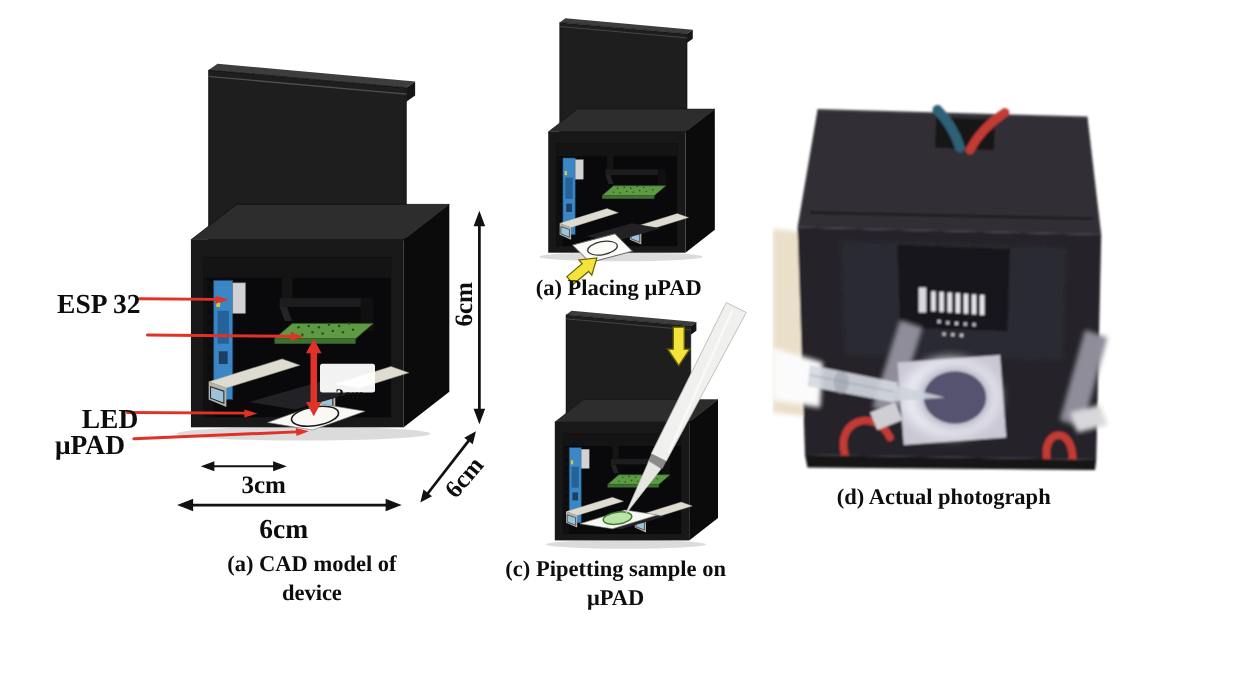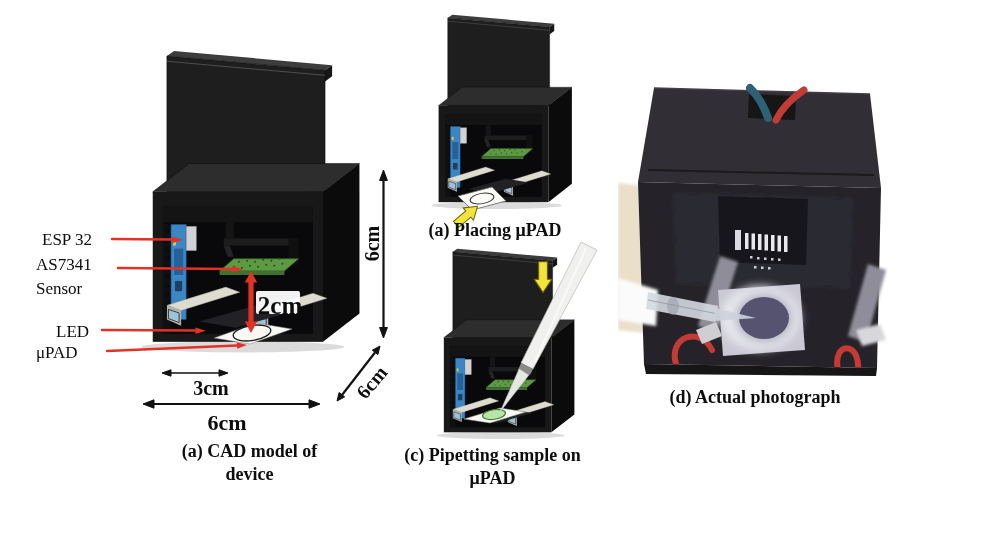--- a/index.html
+++ b/index.html
@@ -1,20 +1,20 @@
 <!DOCTYPE html>
 <html><head>
 <meta charset="utf-8">
 <style>
   html,body{margin:0;padding:0;background:#ffffff;}
   .stage{position:relative;width:990px;height:550px;background:#ffffff;overflow:hidden;
          font-family:"Liberation Serif","DejaVu Serif",serif;color:#111;}
   .abs{position:absolute;}
   svg{display:block;}
-  .lbl{position:absolute;font-weight:normal;font-size:17px;line-height:1.4;color:#0d0d0d;}
+  .lbl{position:absolute;font-weight:bold;font-size:22px;line-height:1.4;text-align:center;color:#0d0d0d;}
   .dim{position:absolute;font-weight:bold;font-size:20px;text-align:center;color:#0d0d0d;white-space:nowrap;}
   .dim-big{font-size:22px;}
   .cap{position:absolute;font-weight:bold;font-size:18px;line-height:1.25;text-align:center;color:#0d0d0d;}
   .rot-90{transform:rotate(-90deg);}
   .rot-diag{transform:rotate(-50deg);}
   .overlay{pointer-events:none;}
 </style>
 </head>
 <body>
 
@@ -229,25 +229,24 @@
     </g>
     <g>
       <polygon points="581,242 597,250 533,369 521,363" fill="#f0f0ee" stroke="#b8b8b2" stroke-width="0.7"></polygon>
       <line x1="586" y1="248" x2="535" y2="362" stroke="#ffffff" stroke-width="2" opacity="0.6"></line>
       <polygon points="533,369 521,363 518,370 530,375" fill="#8a8a88"></polygon>
       <polygon points="529,375 519,369 500,412" fill="#e6e6e2" stroke="#c5c5c0" stroke-width="0.5"></polygon>
     </g>
   </svg>
 
   <div class="lbl" style="left:42px;top:228px;width:74px">ESP 32</div>
-  <div class="lbl" style="left:36px;top:253px;width:84px">AS7341 Sensor</div>
   <div class="lbl" style="left:56px;top:320px;width:64px">LED</div>
   <div class="lbl" style="left:36px;top:341px;width:72px">μPAD</div>
 
-  <div class="dim" style="left:256px;top:292px;width:48px;font-size:25px">2cm</div>
+  <div class="dim" style="left:256px;top:308px;width:48px;font-size:13px">2cm</div>
   <div class="dim" style="left:181px;top:377px;width:60px">3cm</div>
   <div class="dim dim-big" style="left:197px;top:410px;width:60px">6cm</div>
   <div class="dim rot-diag" style="left:352px;top:371px;width:40px">6cm</div>
   <div class="dim rot-90" style="left:352px;top:232px;width:40px">6cm</div>
 
   <div class="cap" style="left:405px;top:219px;width:180px">(a) Placing μPAD</div>
   <div class="cap" style="left:157px;top:440px;width:185px">(a) CAD model of device</div>
   <div class="cap" style="left:655px;top:386px;width:200px">(d) Actual photograph</div>
   <div class="cap" style="left:400px;top:444px;width:185px">(c) Pipetting sample on μPAD</div>
 

